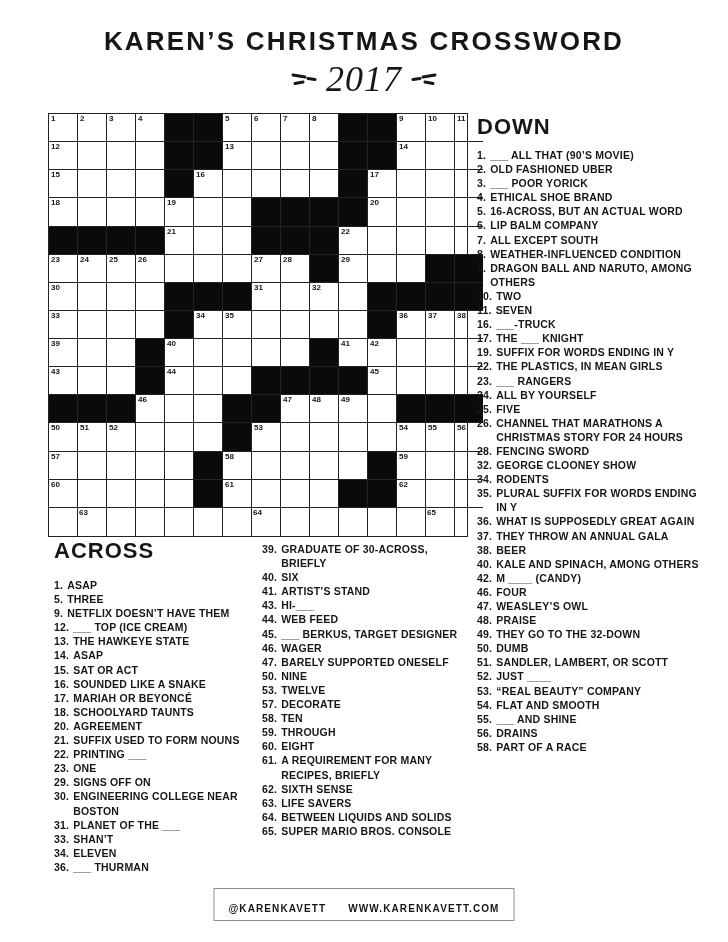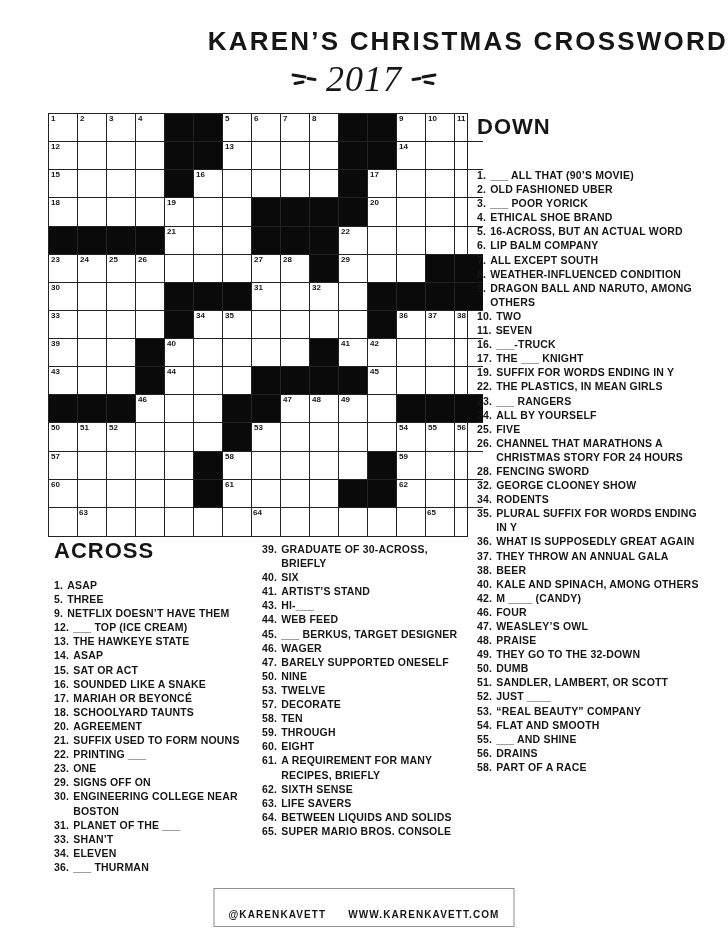--- a/index.html
+++ b/index.html
@@ -2,21 +2,21 @@
 <html style="--ink: #161616; --black-square: #0a0a0a; --grid-line: #222222; --footer-border: #8f8f8f;"><head>
 <meta charset="utf-8">
 <style>
   html,body{margin:0;padding:0;}
   body{
     width:728px;height:942px;position:relative;overflow:hidden;
     background:#ffffff;color:var(--ink,#161616);
     font-family:"Liberation Sans",sans-serif;
   }
   .title{
-    position:absolute;top:28px;left:0;width:728px;text-align:right;
+    position:absolute;top:28px;left:0;width:728px;text-align:center;
     font-size:26px;font-weight:bold;letter-spacing:2.2px;line-height:1;
     white-space:nowrap;
   }
   .year-row{
     position:absolute;top:61px;left:0;width:728px;
     display:flex;justify-content:center;align-items:center;gap:9px;
   }
   .year{
     font-family:Liberation Serif, serif;font-style:italic;
     font-size:36px;line-height:1;letter-spacing:1px;
@@ -39,29 +39,29 @@
     font-size:8px;font-weight:bold;line-height:1;letter-spacing:0;
   }
   
   .section h2{margin:0;font-size:22px;font-weight:bold;letter-spacing:1px;line-height:1;}
   .clues{margin:0;padding:0;list-style:none;
     font-size:10.5px;font-weight:bold;line-height:14.1px;letter-spacing:0.2px;}
   .clues li{display:flex;}
   .clue-num{flex:none;margin-right:4px;}
   .clue-text{flex:1 1 auto;}
   .down-panel{position:absolute;left:477px;top:116px;width:224px;}
-  .down-panel h2{margin-bottom:30px;}
+  .down-panel h2{margin-bottom:10px;}
   .across1{position:absolute;left:54px;top:540px;width:213px;}
   .across1 h2{margin-bottom:16px;}
   .across2{position:absolute;left:262px;top:542px;width:209px;}
   
   .footer{
     position:absolute;top:888px;left:364px;transform:translateX(-50%);
     border:1px solid var(--footer-border,#8f8f8f);
-    padding:20px 14px 6px;display:flex;gap:22px;align-items:flex-end;
+    padding:14px 14px 6px;display:flex;gap:22px;align-items:flex-end;
     font-size:10px;font-weight:bold;letter-spacing:1.1px;white-space:nowrap;
   }
 </style>
 </head>
 <body>
 
 <div class="title">KAREN’S CHRISTMAS CROSSWORD</div>
 
 <div class="year-row">
   <svg class="flourish" width="26" height="20" viewBox="0 0 26 20" aria-hidden="true">

